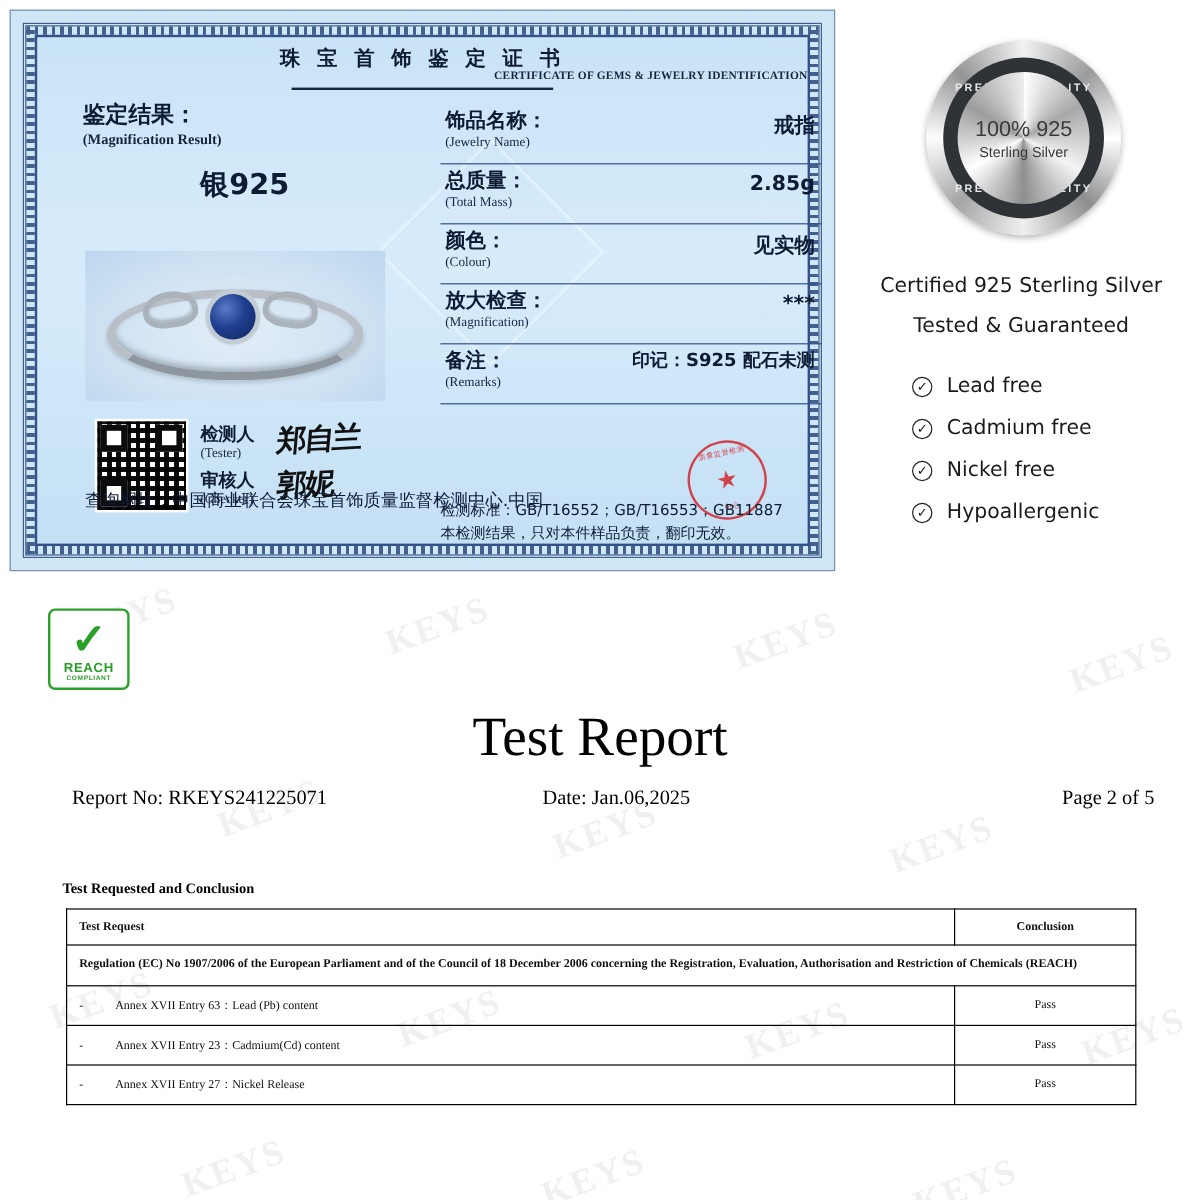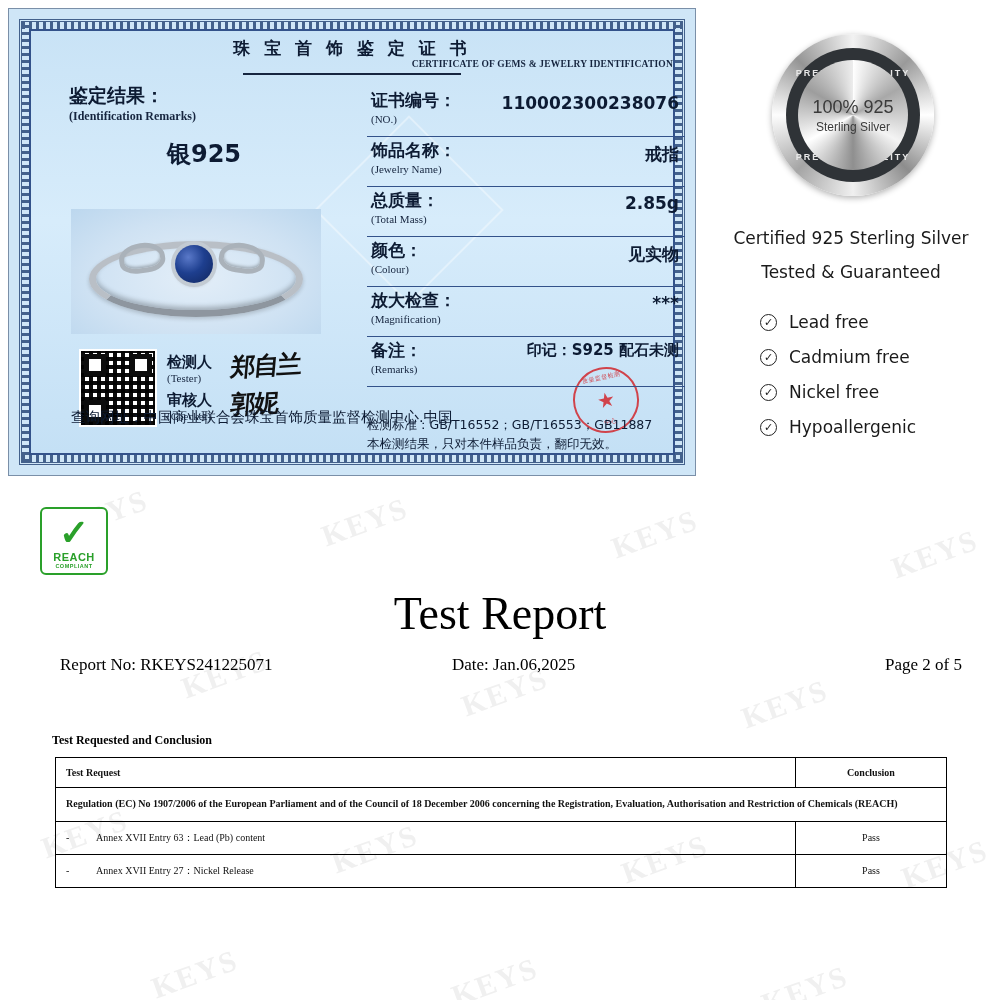--- a/index.html
+++ b/index.html
@@ -367,21 +367,21 @@
   <div class="cert">
     <div class="cert-inner-border"></div>
     <div class="cert-field">
 
       <div class="cert-title">珠 宝 首 饰 鉴 定 证 书</div>
       <div class="cert-subtitle">CERTIFICATE OF GEMS &amp; JEWELRY IDENTIFICATION</div>
       <div class="cert-title-rule"></div>
 
       <div class="left-col">
         <div class="lbl-cn">鉴定结果：</div>
-        <div class="lbl-en">(Identification Remarks)</div>
+        <div class="lbl-en">(Magnification Result)</div>
         <div class="result-value">银925</div>
       </div>
 
       <div class="ring-photo">
         <div class="ring-band"></div>
         <div class="ring-knot l"></div>
         <div class="ring-knot r"></div>
         <div class="ring-stone"></div>
       </div>
 
@@ -410,25 +410,20 @@
 
       <div class="cert-footer">查询网址：中国商业联合会珠宝首饰质量监督检测中心.中国</div>
 
       <div class="stamp">
         <div class="stamp-text">质量监督检测</div>
         <div class="stamp-star">★</div>
         <div class="stamp-text b">中心</div>
       </div>
 
       <div class="fields">
-        <div class="frow">
-          <div class="fl-cn">证书编号：</div>
-          <div class="fl-en">(NO.)</div>
-          <div class="fv">110002300238076</div>
-        </div>
         <div class="frow">
           <div class="fl-cn">饰品名称：</div>
           <div class="fl-en">(Jewelry Name)</div>
           <div class="fv">戒指</div>
         </div>
         <div class="frow">
           <div class="fl-cn">总质量：</div>
           <div class="fl-en">(Total Mass)</div>
           <div class="fv">2.85g</div>
         </div>
@@ -532,20 +527,26 @@
       <td class="reg-cell" colspan="2">Regulation (EC) No 1907/2006 of the European Parliament and of the Council of 18 December 2006 concerning the Registration, Evaluation, Authorisation and Restriction of Chemicals (REACH)</td>
     </tr>
     <tr>
       <td class="entry-cell">
         <span class="dash">-</span><span>Annex XVII Entry 63：Lead (Pb) content</span>
       </td>
       <td class="con-cell">Pass</td>
     </tr>
     <tr>
       <td class="entry-cell">
+        <span class="dash">-</span><span>Annex XVII Entry 23：Cadmium(Cd) content</span>
+      </td>
+      <td class="con-cell">Pass</td>
+    </tr>
+    <tr>
+      <td class="entry-cell">
         <span class="dash">-</span><span>Annex XVII Entry 27：Nickel Release</span>
       </td>
       <td class="con-cell">Pass</td>
     </tr>
   </tbody>
     </table>
 
 </div>
 
 </body></html>

